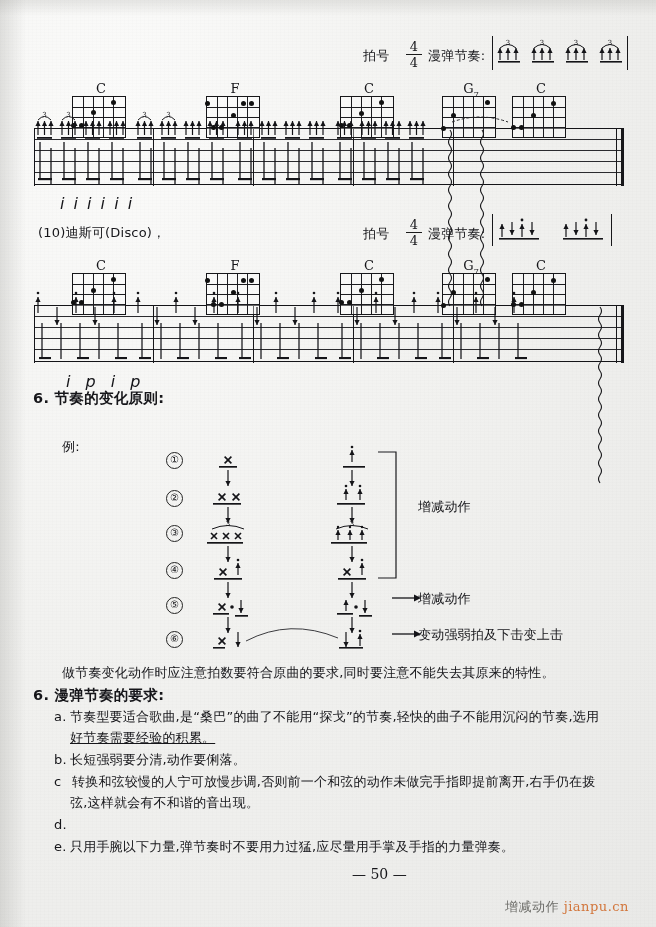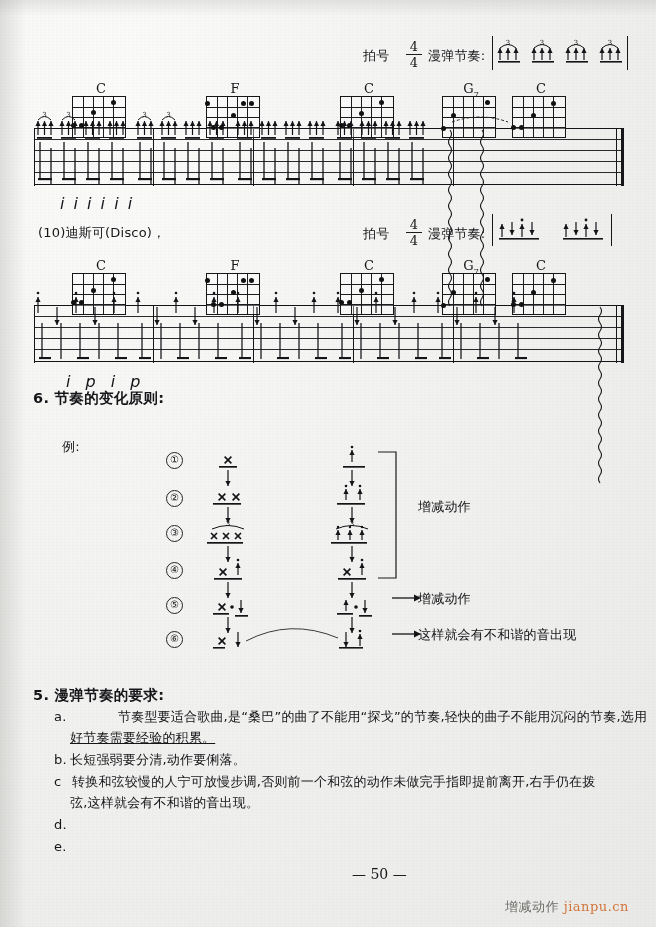--- a/index.html
+++ b/index.html
@@ -316,39 +316,41 @@
 
   <div class="circ" style="left:166px;top:452px;">①</div>
   <div class="circ" style="left:166px;top:490px;">②</div>
   <div class="circ" style="left:166px;top:525px;">③</div>
   <div class="circ" style="left:166px;top:562px;">④</div>
   <div class="circ" style="left:166px;top:597px;">⑤</div>
   <div class="circ" style="left:166px;top:631px;">⑥</div>
 
   <div class="t cn bd" style="left:418px;top:500px;">增减动作</div>
   <div class="t cn bd" style="left:418px;top:592px;">增减动作</div>
-  <div class="t cn bd" style="left:418px;top:628px;">这样就会有不和谐的音出现</div>
-
-
-  <div class="t cn hd" style="left:33px;top:688px;">5. 漫弹节奏的要求:</div>
+  <div class="t cn bd" style="left:418px;top:628px;">变动强弱拍及下击变上击</div>
+
+  <div class="t cn bd" style="left:62px;top:666px;">做节奏变化动作时应注意拍数要符合原曲的要求,同时要注意不能失去其原来的特性。</div>
+
+  <div class="t cn hd" style="left:33px;top:688px;">6. 漫弹节奏的要求:</div>
 
   <div class="t cn bd" style="left:54px;top:710px;">a.</div>
-  <div class="t cn bd" style="left:70px;top:710px;margin-left:48px;">节奏型要适合歌曲,是“桑巴”的曲了不能用“探戈”的节奏,轻快的曲子不能用沉闷的节奏,选用</div>
+  <div class="t cn bd" style="left:70px;top:710px;">节奏型要适合歌曲,是“桑巴”的曲了不能用“探戈”的节奏,轻快的曲子不能用沉闷的节奏,选用</div>
   <div class="t cn bd" style="left:70px;top:731px;text-decoration:underline;">好节奏需要经验的积累。</div>
 
   <div class="t cn bd" style="left:54px;top:753px;">b.</div>
   <div class="t cn bd" style="left:70px;top:753px;">长短强弱要分清,动作要俐落。</div>
 
   <div class="t cn bd" style="left:54px;top:775px;">c</div>
   <div class="t cn bd" style="left:72px;top:775px;">转换和弦较慢的人宁可放慢步调,否则前一个和弦的动作未做完手指即提前离开,右手仍在拨</div>
   <div class="t cn bd" style="left:70px;top:796px;">弦,这样就会有不和谐的音出现。</div>
 
   <div class="t cn bd" style="left:54px;top:818px;">d.</div>
 
   <div class="t cn bd" style="left:54px;top:840px;">e.</div>
+  <div class="t cn bd" style="left:70px;top:840px;">只用手腕以下力量,弹节奏时不要用力过猛,应尽量用手掌及手指的力量弹奏。</div>
 
   <div class="pg" style="left:352px;top:866px;">— 50 —</div>
 
   <svg id="music" width="656" height="927" style="position:absolute;left:0;top:0;">
       <path d="M500,48 Q508,41 516,48" stroke="#141418" fill="none" stroke-width="1"></path>
       <text x="508" y="45" font-size="7" text-anchor="middle" fill="#141418" font-family="DejaVu Serif, serif">3</text>
       <line x1="500" y1="48" x2="500" y2="60" stroke="#141418" stroke-width="1.2"></line>
       <path d="M497.4,53 L500,48 L502.6,53 Z" fill="#141418"></path>
       <line x1="508" y1="48" x2="508" y2="60" stroke="#141418" stroke-width="1.2"></line>
       <path d="M505.4,53 L508,48 L510.6,53 Z" fill="#141418"></path>

